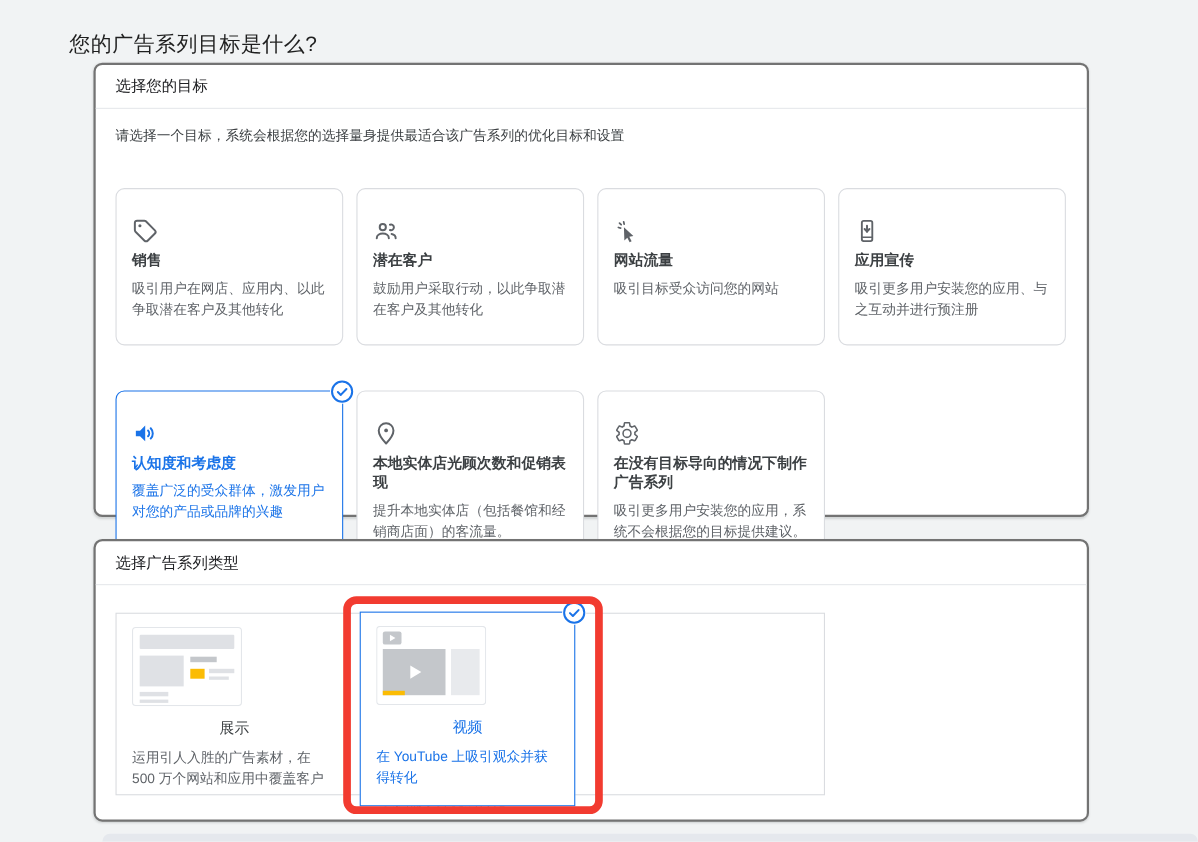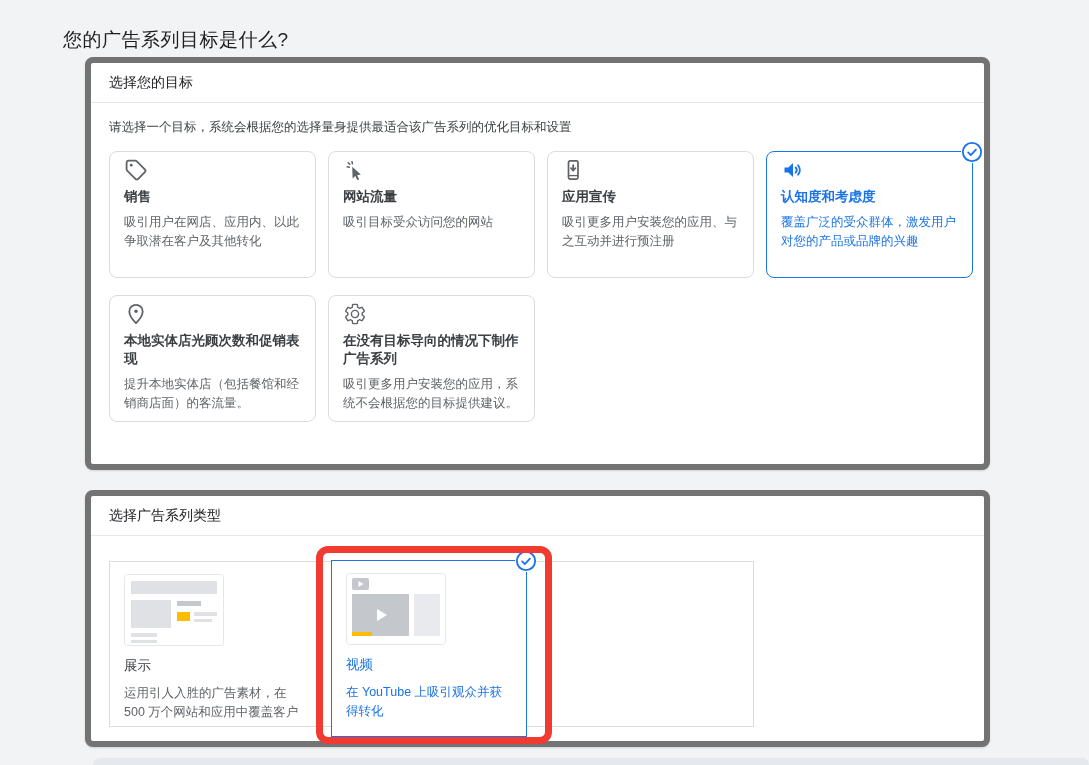--- a/index.html
+++ b/index.html
@@ -11,44 +11,44 @@
     overflow:hidden;
     color:#202124;
   }
   .page-title{
     position:absolute;left:63px;top:14px;
     font-size:19px;font-weight:500;color:#1f1f1f;
     letter-spacing:.5px;
   }
   .panel{
     position:absolute;left:85px;width:905px;
-    background:#fff;border:6px solid #737373;border-radius:8px;
+    background:#fff;border:2px solid #737373;border-radius:8px;
     box-shadow:0 1px 2px rgba(60,64,67,.18);
     box-sizing:border-box;
   }
   #goal-panel{top:57px;height:413px;}
   #type-panel{top:490px;height:257px;}
   .panel-header{
     height:40px;display:flex;align-items:center;
     padding:0 18px;font-size:14px;color:#202124;
     border-bottom:1px solid #e6e8eb;box-sizing:border-box;
   }
   .goal-subtitle{
     margin:16px 24px 15px 18px;
     font-size:12.5px;color:#3c4043;
   }
   .goal-grid{
     display:grid;grid-template-columns:repeat(4,207px);
     gap:17px 12px;padding:0 18px;
   }
   .goal-card{
-    position:relative;height:127px;
+    position:relative;height:143px;
     border:1px solid #dadce0;border-radius:8px;
-    padding:4px 14px;box-sizing:border-box;
-    background:#fff;cursor:pointer;
+    padding:24px 14px;box-sizing:border-box;
+    background:#fff;cursor:pointer;margin-top:24px;
   }
   .goal-card.selected{border:1.5px solid var(--accent,#1a73e8);}
   .gicon{display:block;width:24px;height:24px;margin:2px 0 4px;color:#5f6368;}
   .gicon svg{width:24px;height:24px;display:block;}
   .goal-title{font-size:13.5px;font-weight:600;color:#3c4043;margin-top:6px;line-height:1.35;}
   .goal-desc{font-size:12.5px;color:#5f6368;margin-top:7px;line-height:1.52;}
   .goal-card.selected .goal-title,
   .goal-card.selected .goal-desc{color:var(--accent,#1a73e8);}
   .goal-card.selected .gicon{color:var(--accent,#1a73e8);}
   .check-badge{
@@ -64,21 +64,21 @@
     display:grid;grid-template-columns:repeat(3,1fr);
   }
   .type-cell{padding:12px 14px;box-sizing:border-box;cursor:pointer;}
   .type-cell.video-selected{
     position:absolute;left:221px;top:-2px;width:196px;height:177px;
     background:#fff;border:1.5px solid var(--accent,#1a73e8);
     z-index:2;
   }
   .type-thumb{display:block;}
   .type-thumb svg{display:block;}
-  .type-title{font-size:13.5px;color:#3c4043;margin-top:11px;}
+  .type-title{font-size:13.5px;color:#3c4043;margin-top:11px;text-align:center;}
   .type-desc{font-size:12.5px;color:#5f6368;margin-top:9px;line-height:1.55;}
   .video-selected .type-title,.video-selected .type-desc{color:var(--accent,#1a73e8);}
   .annotation{
     position:absolute;left:206px;top:-16px;width:236px;height:198px;
     border:7px solid var(--annotation,#f23b30);border-radius:12px;
     box-sizing:border-box;z-index:3;pointer-events:none;
   }
   .bottom-strip{
     position:absolute;left:93px;right:0;bottom:0;height:7px;
     background:#e5e8ed;border-radius:8px 8px 0 0;
@@ -96,20 +96,33 @@
       <div class="goal-card">
 
     <span class="gicon">
           <svg viewBox="0 0 24 24">
             <path d="M20.8 11.4l-8.2-8.2a2 2 0 0 0-1.4-.6H4.6a2 2 0 0 0-2 2v6.6c0 .53.21 1.04.59 1.41l8.2 8.2a2 2 0 0 0 2.83 0l6.6-6.6a2 2 0 0 0 0-2.82z" fill="none" stroke="currentColor" stroke-width="1.8" stroke-linejoin="round"></path>
             <circle cx="7.2" cy="7.2" r="1.4" fill="currentColor"></circle>
           </svg>
         </span>
     <div class="goal-title">销售</div>
     <div class="goal-desc">吸引用户在网店、应用内、以此争取潜在客户及其他转化</div>
+  </div>
+      <div class="goal-card">
+
+    <span class="gicon">
+          <svg viewBox="0 0 24 24" fill="none" stroke="currentColor" stroke-width="1.8">
+            <circle cx="9" cy="8.5" r="2.8"></circle>
+            <path d="M3.5 18.5c0-2.5 2.5-4.2 5.5-4.2s5.5 1.7 5.5 4.2" stroke-linecap="round"></path>
+            <path d="M15.5 6.3a2.6 2.6 0 1 1 0 4.8" stroke-linecap="round"></path>
+            <path d="M17 14.7c2.1.4 3.7 1.9 3.7 3.8" stroke-linecap="round"></path>
+          </svg>
+        </span>
+    <div class="goal-title">潜在客户</div>
+    <div class="goal-desc">鼓励用户采取行动，以此争取潜在客户及其他转化</div>
   </div>
       <div class="goal-card">
 
     <span class="gicon">
           <svg viewBox="0 0 24 24">
             <g stroke="currentColor" stroke-width="1.6" stroke-linecap="round">
               <path d="M4.2 8.8l2 .5"></path>
               <path d="M5.2 4.8l1.5 1.5"></path>
               <path d="M9 3.7l.4 2"></path>
             </g>

